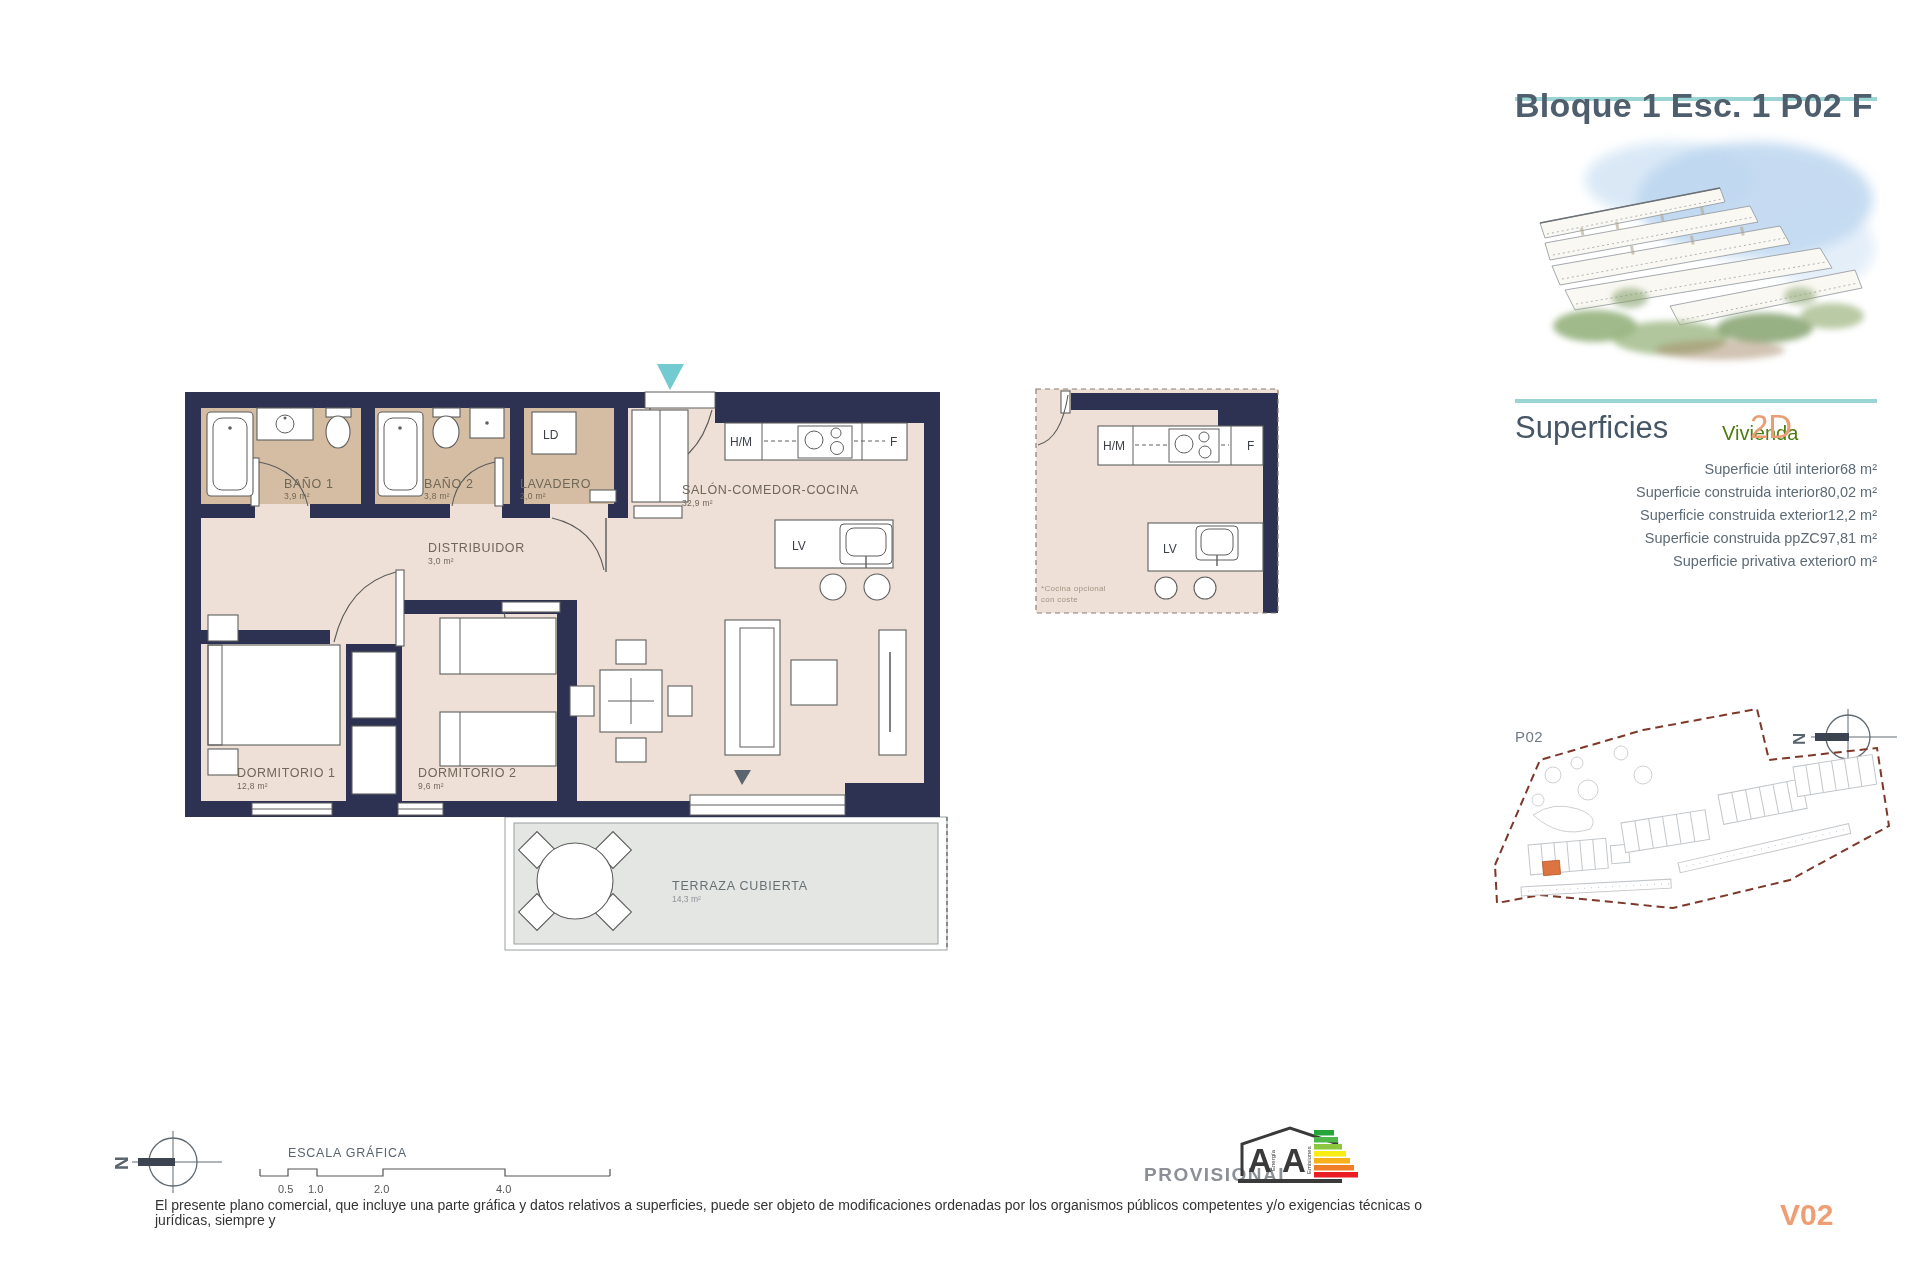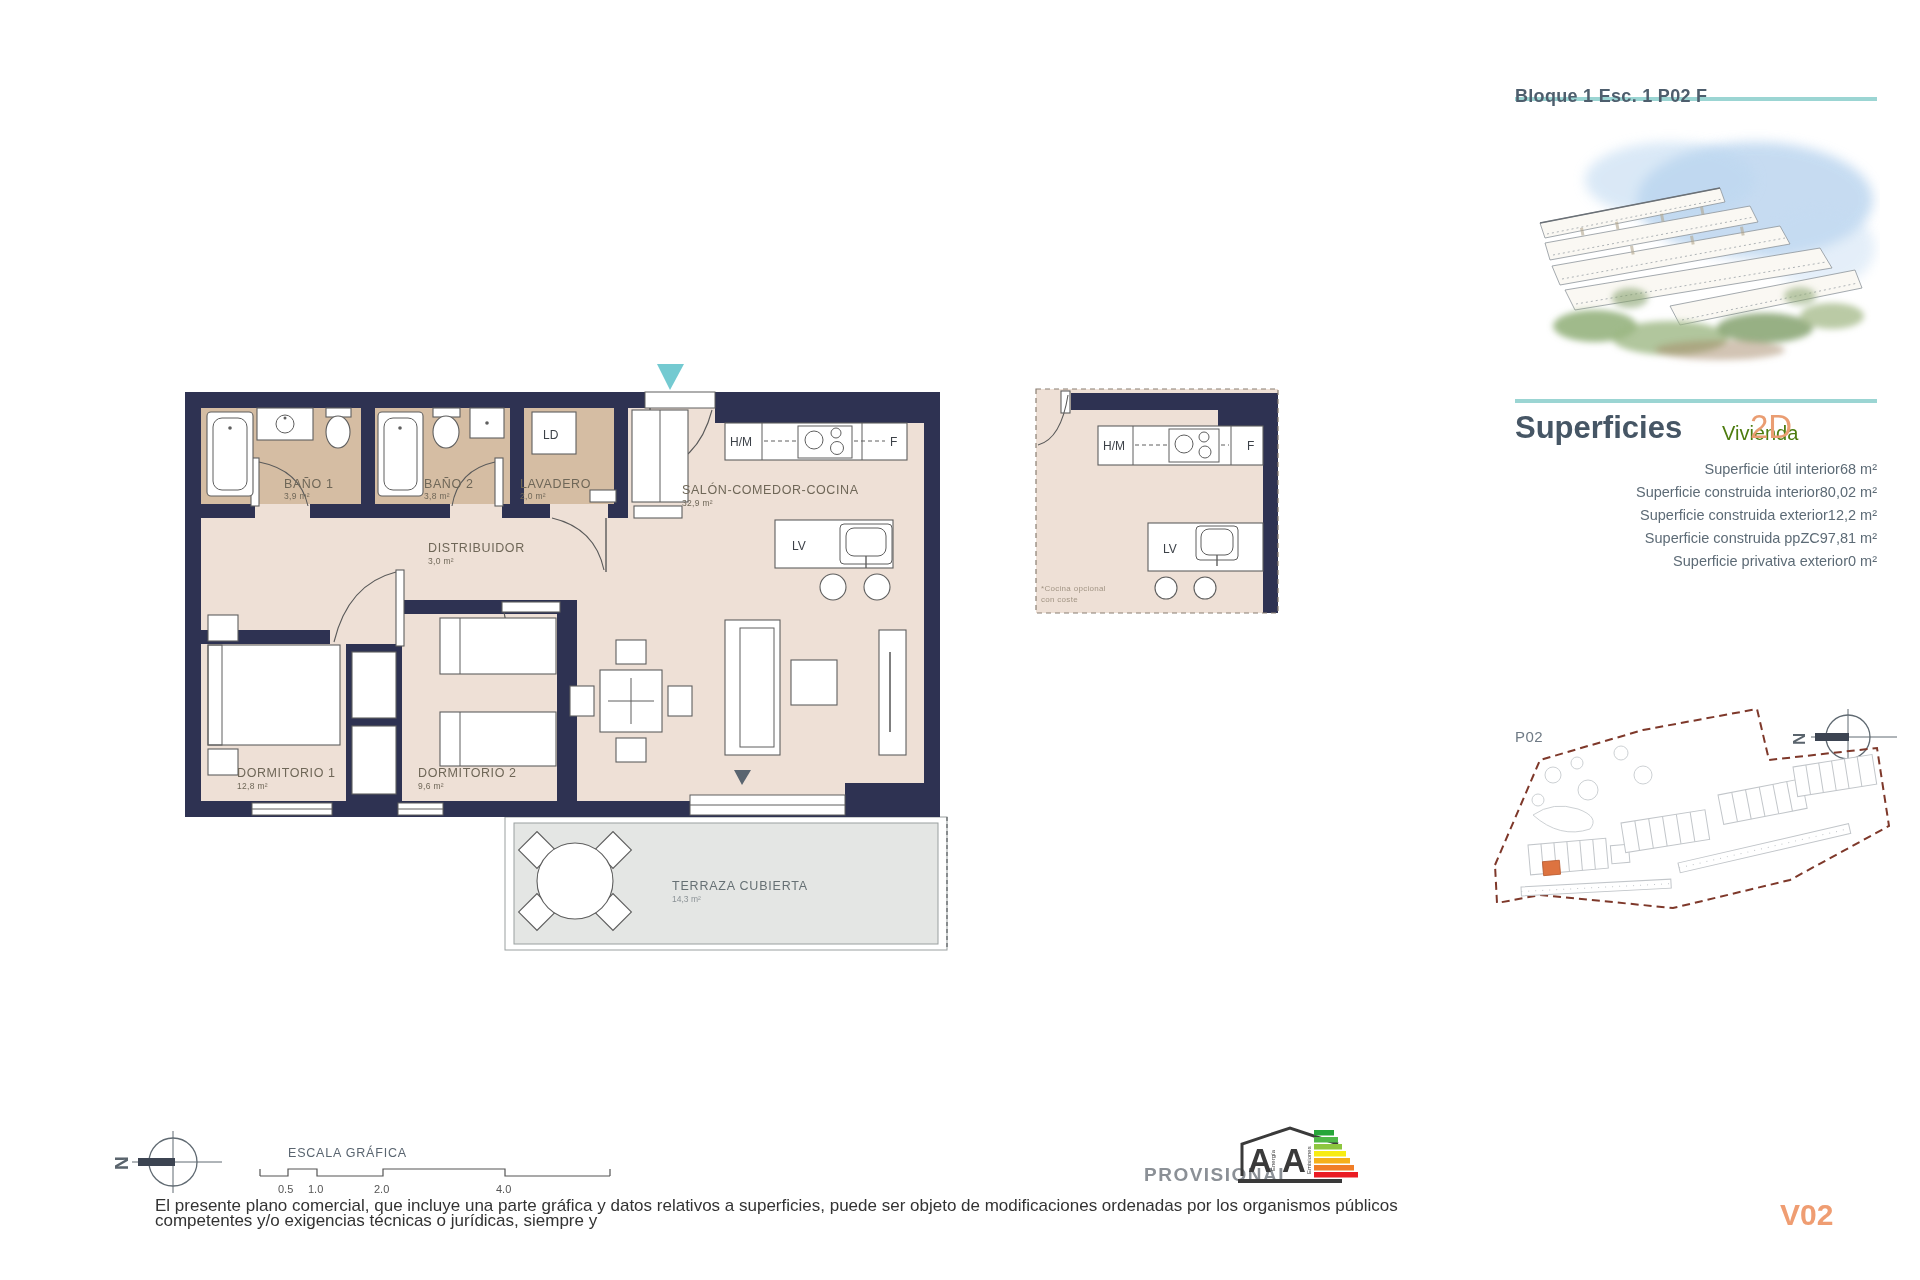--- a/index.html
+++ b/index.html
@@ -1,23 +1,23 @@
 <!DOCTYPE html>
 <html><head>
 <meta charset="utf-8">
 <style>
   html,body{margin:0;padding:0;background:#ffffff;}
   #page{position:relative;width:1920px;height:1280px;background:#ffffff;overflow:hidden;
         font-family:"Liberation Sans", sans-serif;}
   .abs{position:absolute;}
   
   .teal-rule{position:absolute;height:4px;background:#9bd5d3;width:362px;left:1515px;}
-  #block-title{position:absolute;left:1515px;top:86px;width:380px;font-size:18px;font-weight:bold;
+  #block-title{position:absolute;left:1515px;top:86px;width:380px;font-size:34px;font-weight:bold;
                color:#4e5e6d;letter-spacing:.3px;}
-  #sup-title{position:absolute;left:1515px;top:410px;font-size:31px;font-weight:bold;color:#465665;}
+  #sup-title{position:absolute;left:1515px;top:410px;font-size:31px;font-weight:normal;color:#465665;}
   #sup-vivienda{position:absolute;left:1722px;top:422px;font-size:20px;color:#4d7c0f;}
   #sup-code{position:absolute;left:1750px;top:408px;font-size:33px;color:#ea9d72;}
   #sup-table{position:absolute;left:1515px;top:458px;width:362px;font-size:14.5px;color:#5d6b76;}
   .sup-row{display:flex;justify-content:flex-end;line-height:23px;}
   .sup-row .v{text-align:right;}
   
   text{font-family:"Liberation Sans", sans-serif;}
   .room-name{font-size:12.5px;fill:#6f6758;letter-spacing:.6px;}
   .room-area{font-size:8.5px;fill:#6f6758;letter-spacing:.3px;}
   .terr-name{font-size:12.5px;fill:#667074;letter-spacing:.8px;}
@@ -26,21 +26,21 @@
   .furn{fill:#ffffff;stroke:#5f5f5f;stroke-width:1.1;}
   .furn-thin{fill:none;stroke:#5f5f5f;stroke-width:1;}
   .wall{fill:#2e3252;}
   .doorarc{fill:none;stroke:#5a5a5a;stroke-width:1.1;}
   .note{font-size:8px;fill:#a29585;letter-spacing:.3px;}
   
   #escala-title{position:absolute;left:288px;top:1146px;font-size:12.5px;color:#5a6570;letter-spacing:.8px;}
   .tick{position:absolute;top:1183px;font-size:11px;color:#555;}
   #provisional{position:absolute;left:1144px;top:1164px;font-size:19px;font-weight:bold;
                color:#8b9096;letter-spacing:1.5px;}
-  #disclaimer{position:absolute;left:155px;top:1198px;width:1280px;font-size:17px;color:#333;line-height:15px;}
+  #disclaimer{position:absolute;left:155px;top:1198px;width:1280px;font-size:14px;color:#333;line-height:15px;}
   #version{position:absolute;left:1780px;top:1198px;font-size:30px;font-weight:bold;color:#ef9d72;}
   #p02-label{position:absolute;left:1515px;top:728px;font-size:15px;color:#6f7a85;letter-spacing:.5px;text-align:center;}
 </style>
 </head>
 <body>
 
 <div id="page">
 
   <svg class="abs" style="left:150px;top:300px;" width="830" height="680" viewBox="0 0 830 680">
 

